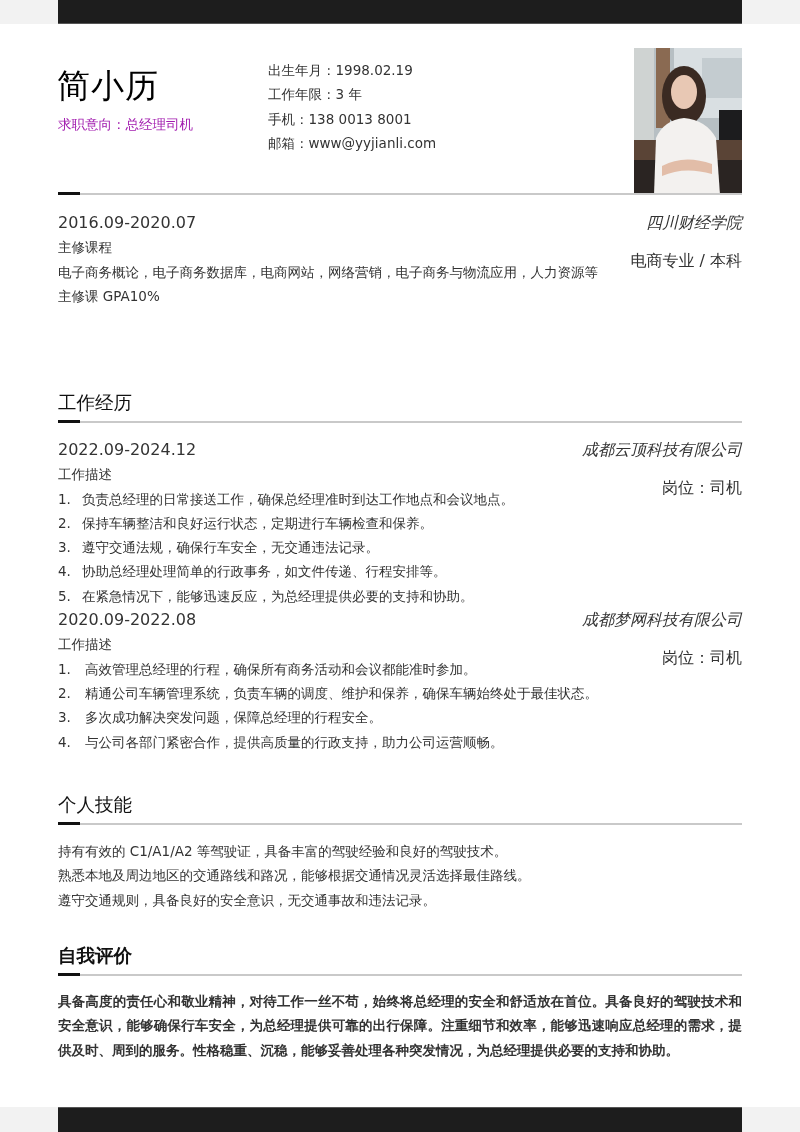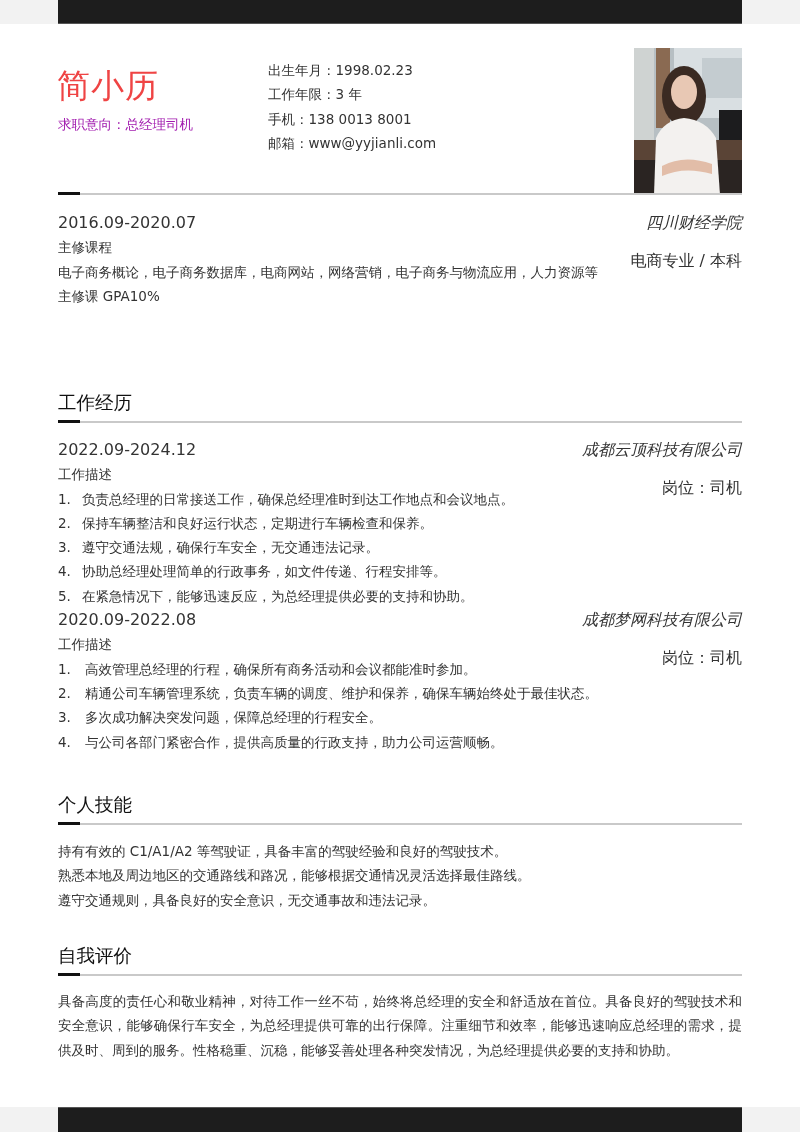--- a/index.html
+++ b/index.html
@@ -4,21 +4,21 @@
 <style>
   * { box-sizing: border-box; margin: 0; padding: 0; }
   html, body { width: 800px; height: 1132px; background: #ffffff; overflow: hidden; }
   body { position: relative; font-family: "DejaVu Sans", "Liberation Sans", sans-serif; color: #333333; }
 
   .side-bg-top { position: absolute; left: 0; top: 0; width: 800px; height: 24px; background: #f2f2f2; }
   .side-bg-bottom { position: absolute; left: 0; top: 1107px; width: 800px; height: 25px; background: #f2f2f2; }
   .bar-top { position: absolute; left: 58px; top: 0; width: 684px; height: 24px; background: #1d1d1d; border-bottom: 1px solid #555; }
   .bar-bottom { position: absolute; left: 58px; top: 1107px; width: 684px; height: 25px; background: #1d1d1d; border-top: 1px solid #555; }
 
-  .name { position: absolute; left: 57px; top: 64px; font-size: 33px; color: #ef4444; letter-spacing: 1px; line-height: 44px; }
+  .name { position: absolute; left: 57px; top: 64px; font-size: 33px; color: #000000; letter-spacing: 1px; line-height: 44px; }
   .intent { position: absolute; left: 58px; top: 116px; font-size: 13.5px; color: #a21caf; }
 
   .info { position: absolute; left: 268px; top: 60px; }
   .info .row { font-size: 13.5px; color: #333333; height: 24.3px; line-height: 20px; }
 
   .photo { position: absolute; left: 634px; top: 48px; width: 108px; height: 147px; overflow: hidden; background: #9aa3a8; }
 
   .section { position: absolute; left: 58px; width: 684px; }
   .sec-title { font-size: 18.5px; color: #111111; height: 28px; line-height: 26px; }
   .sec-rule { position: relative; height: 4px; margin-top: 2px; }
@@ -40,21 +40,21 @@
 </head>
 <body>
 
 <div class="side-bg-top"></div>
 <div class="bar-top"></div>
 
 <div class="name">简小历</div>
 <div class="intent">求职意向：总经理司机</div>
 
 <div class="info">
-  <div class="row">出生年月：1998.02.23</div>
+  <div class="row">出生年月：1998.02.19</div>
   <div class="row">工作年限：3 年</div>
   <div class="row">手机：138 0013 8001</div>
   <div class="row">邮箱：www@yyjianli.com</div>
 </div>
 
 <div class="photo">
   <svg width="108" height="147" viewBox="0 0 108 147" xmlns="http://www.w3.org/2000/svg">
     <rect width="108" height="147" fill="#b7bfc3"></rect>
     <rect x="0" y="0" width="20" height="147" fill="#cfd3d2"></rect>
     <rect x="22" y="0" width="14" height="80" fill="#8a6a52"></rect>
@@ -156,21 +156,21 @@
   <div class="sec-rule">
       <div class="gray"></div>
       <div class="dark"></div>
     </div>
   <div style="height:14px"></div>
   <div class="line">持有有效的 C1/A1/A2 等驾驶证，具备丰富的驾驶经验和良好的驾驶技术。</div>
   <div class="line">熟悉本地及周边地区的交通路线和路况，能够根据交通情况灵活选择最佳路线。</div>
   <div class="line">遵守交通规则，具备良好的安全意识，无交通事故和违法记录。</div>
 </div>
 
-<div class="section" style="top:943px;">
+<div class="section" style="top:943px;font-weight:bold;">
   <div class="sec-title">自我评价</div>
   <div class="sec-rule">
       <div class="gray"></div>
       <div class="dark"></div>
     </div>
   <div style="height:12px"></div>
   <div class="para">具备高度的责任心和敬业精神，对待工作一丝不苟，始终将总经理的安全和舒适放在首位。具备良好的驾驶技术和安全意识，能够确保行车安全，为总经理提供可靠的出行保障。注重细节和效率，能够迅速响应总经理的需求，提供及时、周到的服务。性格稳重、沉稳，能够妥善处理各种突发情况，为总经理提供必要的支持和协助。</div>
 </div>
 
 <div class="side-bg-bottom"></div>

